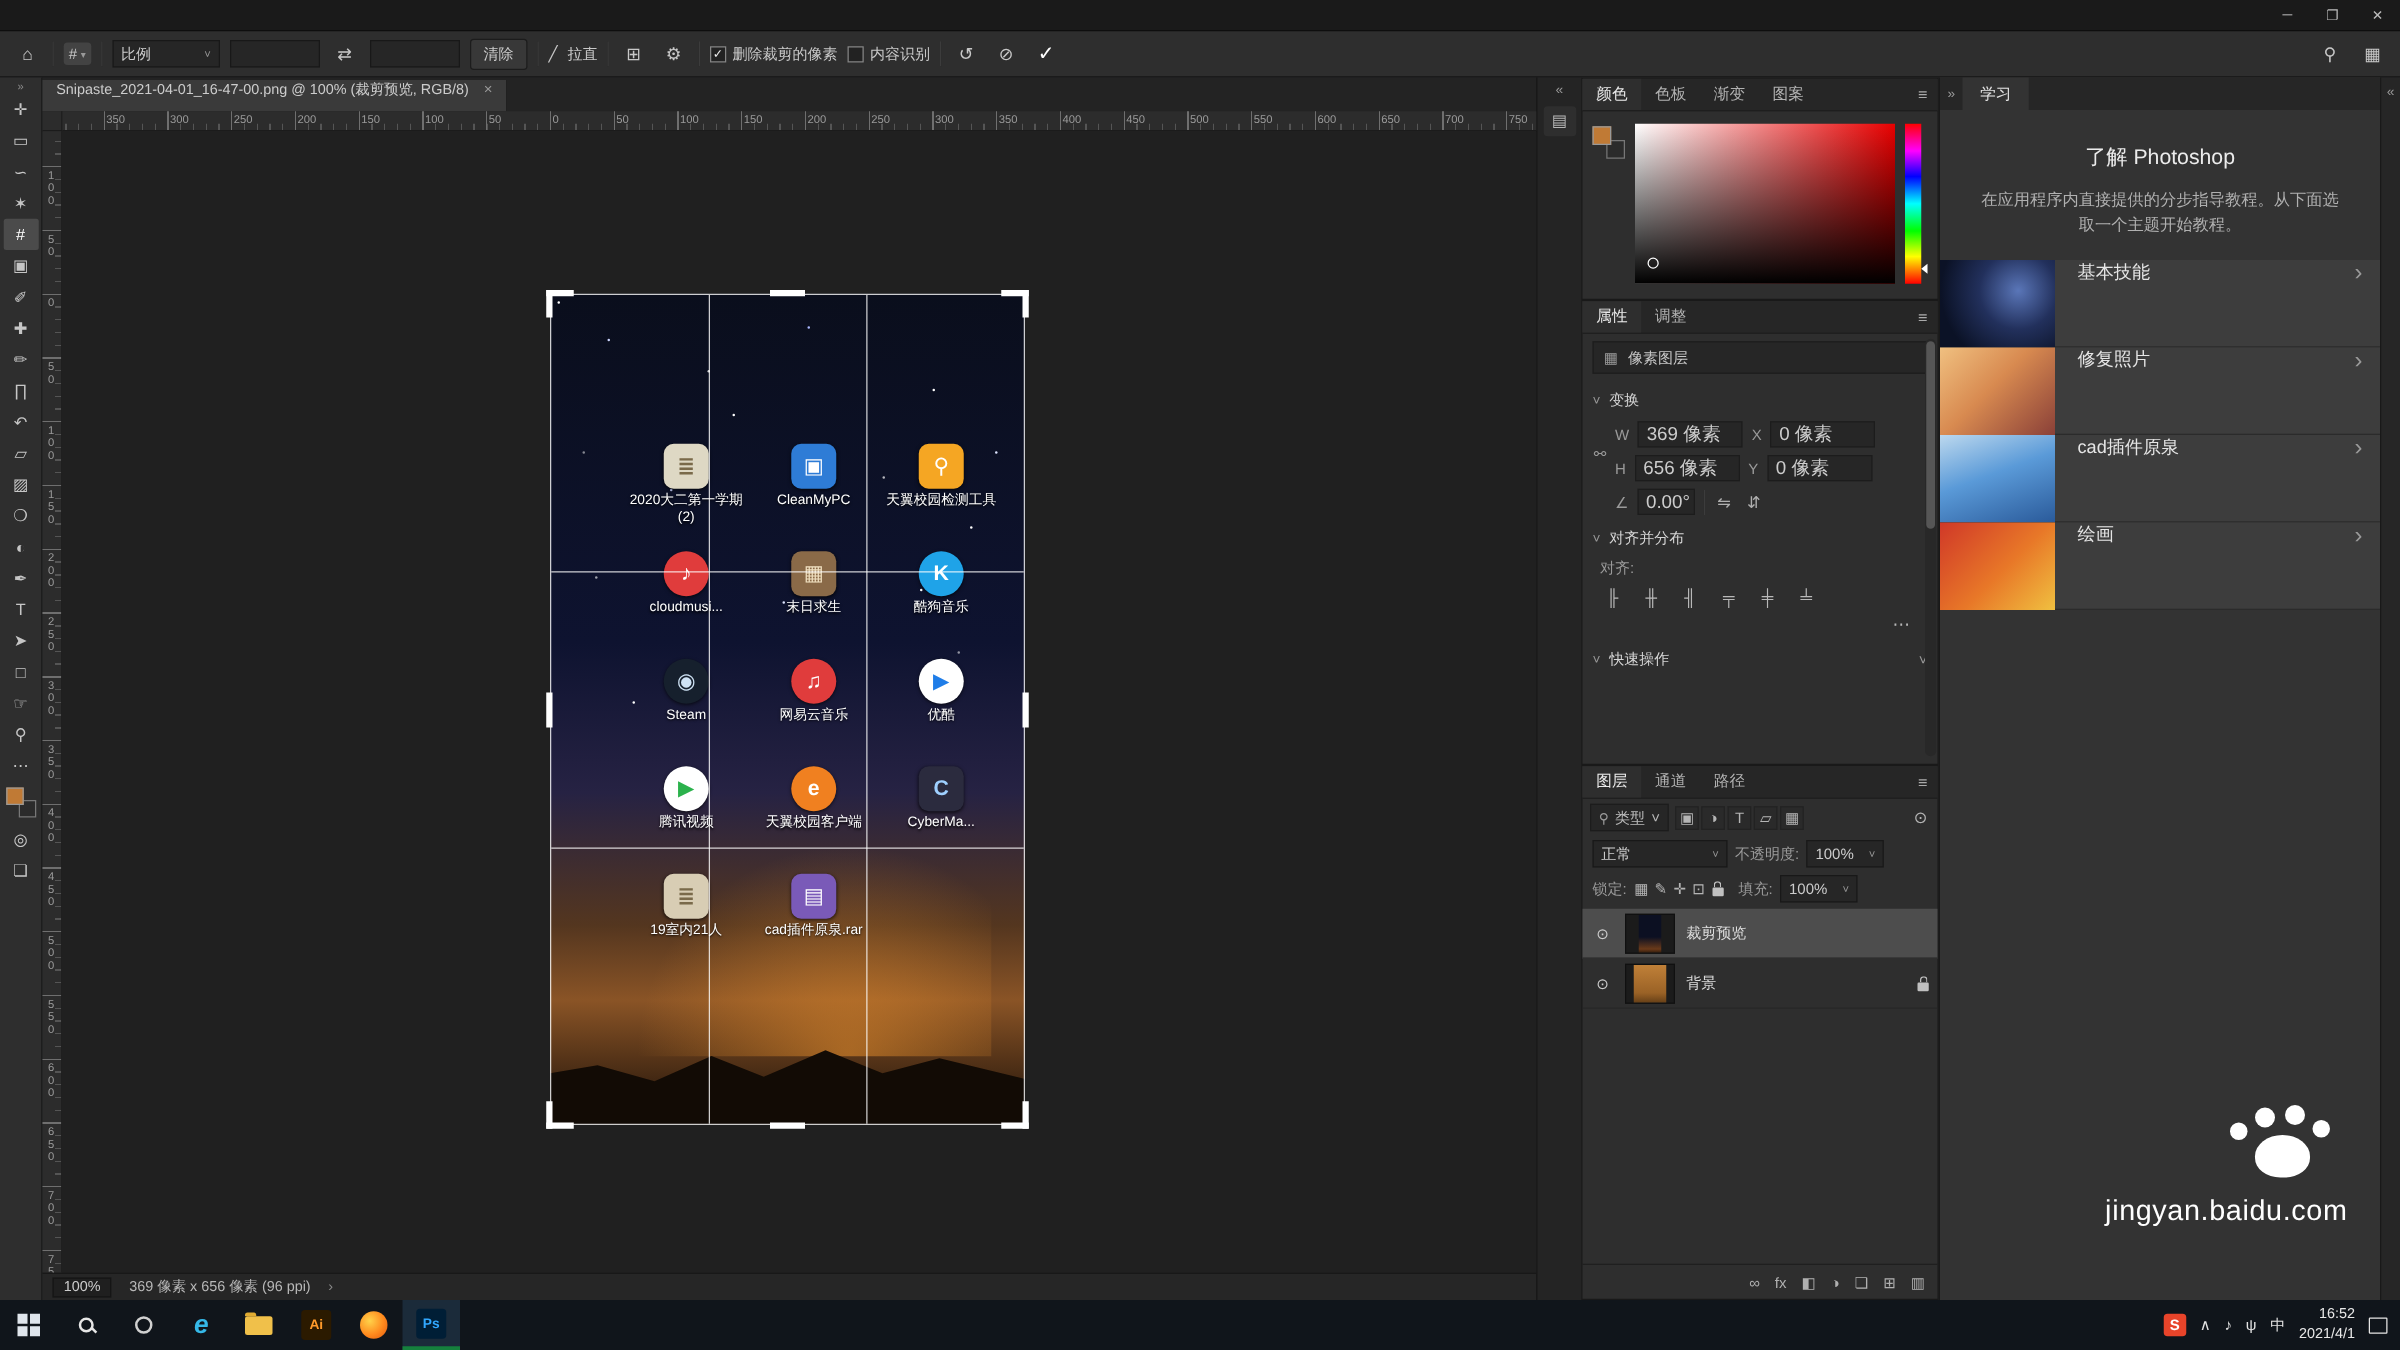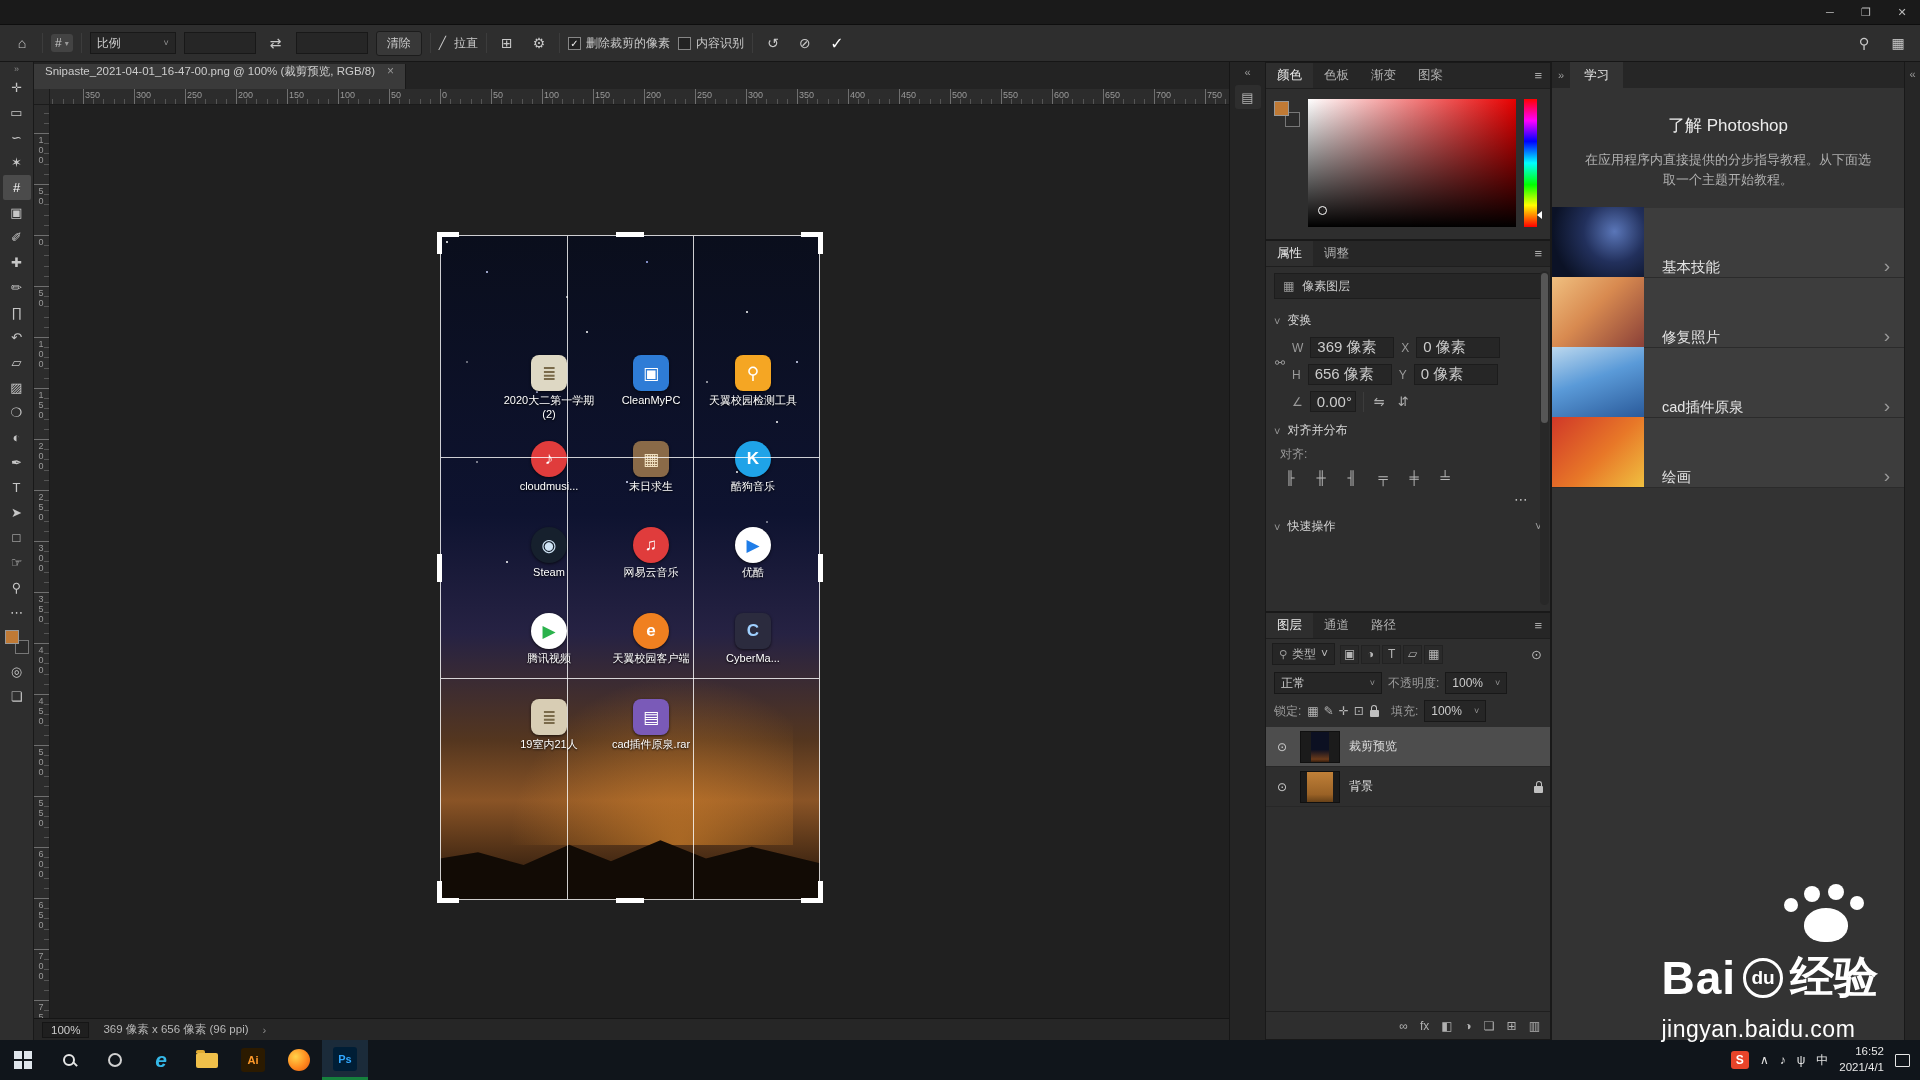--- a/index.html
+++ b/index.html
@@ -179,21 +179,21 @@
 .layers-bottom{height:28px;border-top:1px solid #1f1f1f;display:flex;align-items:center;justify-content:flex-end;gap:12px;padding:0 10px;color:#b0b0b0;font-size:12px;flex:0 0 auto}
 .lb-icon{font-size:12px;font-style:normal}
 
 
 .learn{width:353px;background:#333;border-left:1px solid #191919;display:flex;flex-direction:column;flex:0 0 auto}
 .learn-tabs{height:26px;background:#262626;display:flex;align-items:center;flex:0 0 auto}
 .learn-tabs .strip-chev{padding:0 6px}
 .learn-tab{padding:0 14px;background:#333;height:100%;display:flex;align-items:center;color:#e2e2e2;font-size:12.5px}
 .learn-title{margin-top:26px;text-align:center;color:#ececec;font-size:17px;flex:0 0 auto}
 .learn-desc{margin:13px 30px 18px;text-align:center;color:#b0b0b0;font-size:13px;line-height:1.55;flex:0 0 auto}
-.learn-card{height:70px;background:#3d3d3d;border-bottom:1px solid #2b2b2b;display:flex;align-items:flex-end;flex:0 0 auto}
+.learn-card{height:70px;background:#3d3d3d;border-bottom:1px solid #2b2b2b;display:flex;align-items:flex-start;flex:0 0 auto}
 .card-thumb{width:92px;height:70px;flex:0 0 auto}
 .th1{background:radial-gradient(circle at 68% 35%,#5a76b8 0%,#22305c 40%,#0b1226 80%)}
 .th2{background:linear-gradient(135deg,#f0c080 0%,#d88a50 45%,#8a4038 100%)}
 .th3{background:linear-gradient(160deg,#bcd8ee 0%,#5a9ad8 45%,#2a5a9a 100%)}
 .th4{background:linear-gradient(135deg,#d03828 0%,#e87828 55%,#f0c040 100%)}
 .card-label{margin-left:18px;color:#e5e5e5;font-size:14.5px}
 .card-chevron{margin-left:auto;margin-right:14px;color:#9a9a9a;font-size:19px}
 .right-strip{width:16px;background:#262626;border-left:1px solid #191919;display:flex;flex-direction:column;align-items:center;padding-top:6px;flex:0 0 auto}
 
 
@@ -674,25 +674,20 @@
   </div>
 
   <div class="watermark">
     <div class="paw">
       <i class="t1"></i>
         <i class="t2"></i>
         <i class="t3"></i>
         <i class="t4"></i>
         <i class="pad"></i>
     </div>
-    <div class="wm-row">
-      <span class="wm-bai">Bai</span>
-      <span class="wm-du">du</span>
-      <span class="wm-jy">经验</span>
-    </div>
     <div class="wm-url">jingyan.baidu.com</div>
   </div>
 
   <div class="taskbar">
     <div class="tb-slot">
         <span class="win-logo">
           <i></i>
           <i></i>
           <i></i>
           <i></i>

